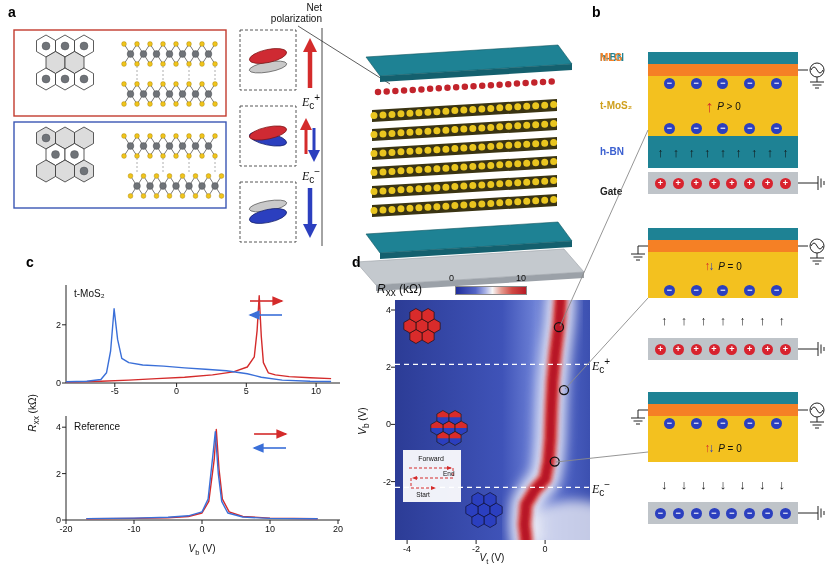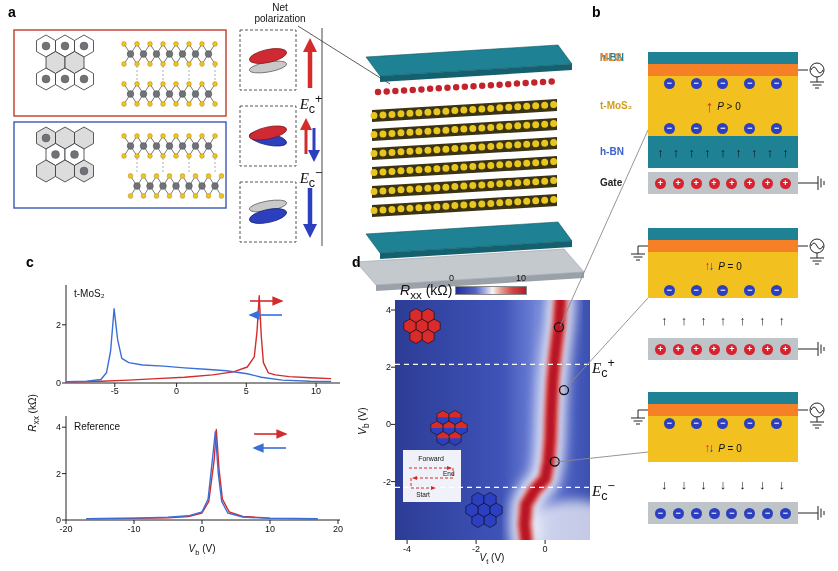--- a/index.html
+++ b/index.html
@@ -25,23 +25,23 @@
   .chg{width:11px;height:11px;border-radius:50%;color:#fff;font-size:9px;line-height:10.5px;
        text-align:center;font-weight:bold;flex:0 0 auto}
   .chg.m{background:#2b3fbf}.chg.p{background:#d8232e}
   .arrow-row{display:flex;justify-content:space-evenly;align-items:center;width:100%;
              font-size:13px;font-weight:bold;color:#111;line-height:13px}
   .prow{display:flex;justify-content:center;align-items:center;gap:4px;font-size:10px;color:#111}
   .bigup{font-size:16px;line-height:13px;color:#d42b2b;font-weight:bold}
   .pair{display:flex;font-weight:bold;font-size:12px;line-height:12px}
   .pair .u{color:#d42b2b}.pair .d{color:#2b3fbf;margin-left:-2px}
   .blab{position:absolute;left:600px;width:46px;font-size:10px;font-weight:bold}
-  .eclab{font-size:15px}
+  .eclab{font-size:12px}
   .eclab i{font-family:"Liberation Serif",serif}
-  .netpol{font-size:10px;text-align:center;line-height:11px}
+  .netpol{font-size:10px;text-align:right;line-height:11px}
   .cbar-tick{font-size:9px}
 </style>
 </head>
 <body>
 
 <div id="fig">
 
   <div class="abs plabel" style="left:8px;top:4px">a</div>
 
   <svg class="abs" style="left:0;top:0" width="590" height="296">
@@ -227,21 +227,21 @@
   <div class="abs eclab" style="left:296px;top:166px;width:30px;text-align:center">
     <i>E</i><sub>c</sub><sup>−</sup>
   </div>
 
   <div class="abs plabel" style="left:592px;top:4px">b</div>
 
   <div class="blab" style="top:52px;color:#1e8294">h-BN</div>
   <div class="blab" style="top:52px;color:#f58025">MLG</div>
   <div class="blab" style="top:100px;color:#cf9f1c">t-MoS₂</div>
   <div class="blab" style="top:146px;color:#3a5fd0">h-BN</div>
-  <div class="blab" style="top:177px;color:#222">Gate</div>
+  <div class="blab" style="top:186px;color:#222">Gate</div>
 
   <div class="dev" style="left:648px;top:52px;height:142px">
     <div class="layer" style="top:0;height:12px;background:#1e8294"></div>
     <div class="layer" style="top:12px;height:12px;background:#f58025"></div>
     <div class="layer" style="top:24px;height:60px;background:#f3c11f;display:flex;flex-direction:column;justify-content:space-between;padding:2px 0">
       <div class="chg-row">
         <span class="chg m">−</span>
           <span class="chg m">−</span>
           <span class="chg m">−</span>
           <span class="chg m">−</span>
@@ -432,21 +432,21 @@
     <polyline class="ln blue" points="28.4,108.6 76.0,108.1 110.0,107.2 130.4,105.8 144.0,101.9 150.1,89.1 154.9,45.0 157.3,21.8 160.3,63.6 163.7,91.4 169.8,103.0 184.8,107.0 212.0,108.4 259.6,108.8"></polyline>
     <g>
       <line x1="196" y1="24" x2="228" y2="24" stroke="#d42b2b" stroke-width="1.6" marker-end="url(#mr1)"></line>
       <line x1="228" y1="38" x2="196" y2="38" stroke="#3a6fd8" stroke-width="1.6" marker-end="url(#mb1)"></line>
     </g>
     <text class="axlab" x="144" y="142" text-anchor="middle" font-size="10"><tspan font-style="italic">V</tspan><tspan dy="2.5" font-size="7.5">b</tspan><tspan dy="-2.5"> (V)</tspan></text>
   </svg>
 
   <div class="abs plabel" style="left:352px;top:254px">d</div>
 
-  <div class="abs" style="left:400px;top:282px;font-size:14px">
+  <div class="abs" style="left:377px;top:282px;font-size:12px">
     <i>R</i><sub>xx</sub><span> (kΩ)</span>
   </div>
   <div class="abs cbar-tick" style="left:449px;top:273px">0</div>
   <div class="abs cbar-tick" style="left:516px;top:273px">10</div>
   <div class="abs" style="left:455px;top:286px;width:72px;height:9px;border:0.5px solid #888;
        background:linear-gradient(90deg,#1f2d9b 0%,#5465c5 28%,#aab3e6 42%,#f7f7f7 52%,#e59a8e 65%,#d04a44 80%,#b81b27 100%)"></div>
 
   <div class="abs axlab rot" style="left:334px;top:414px;width:60px">
     <i>V</i><sub>b</sub><span> (V)</span>
   </div>

